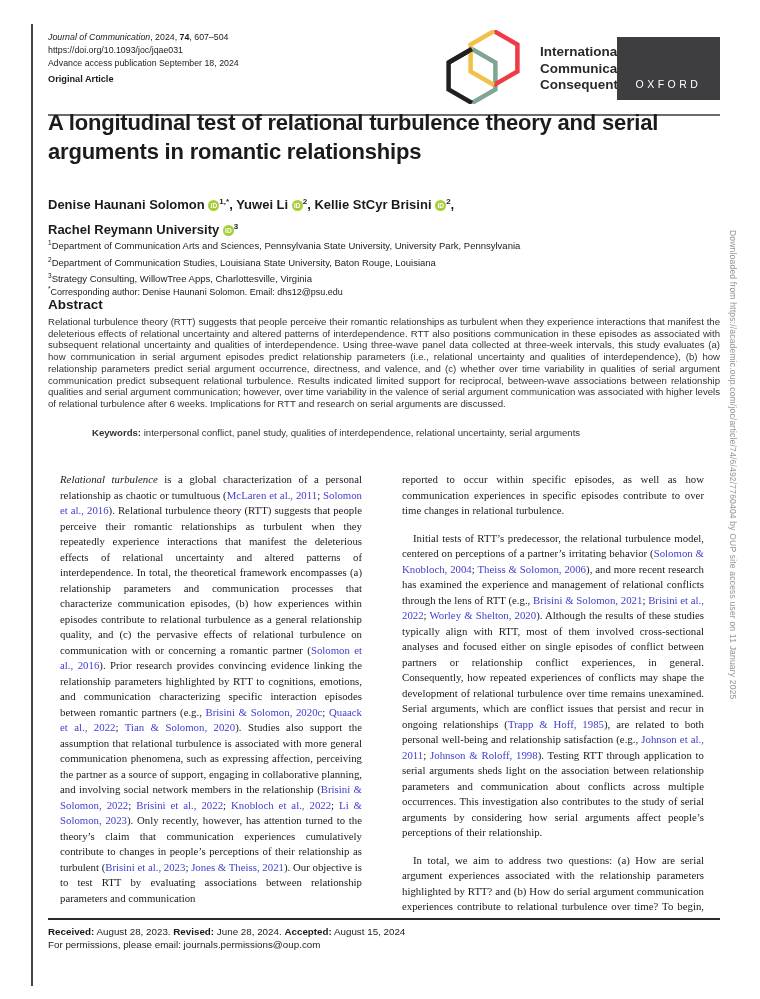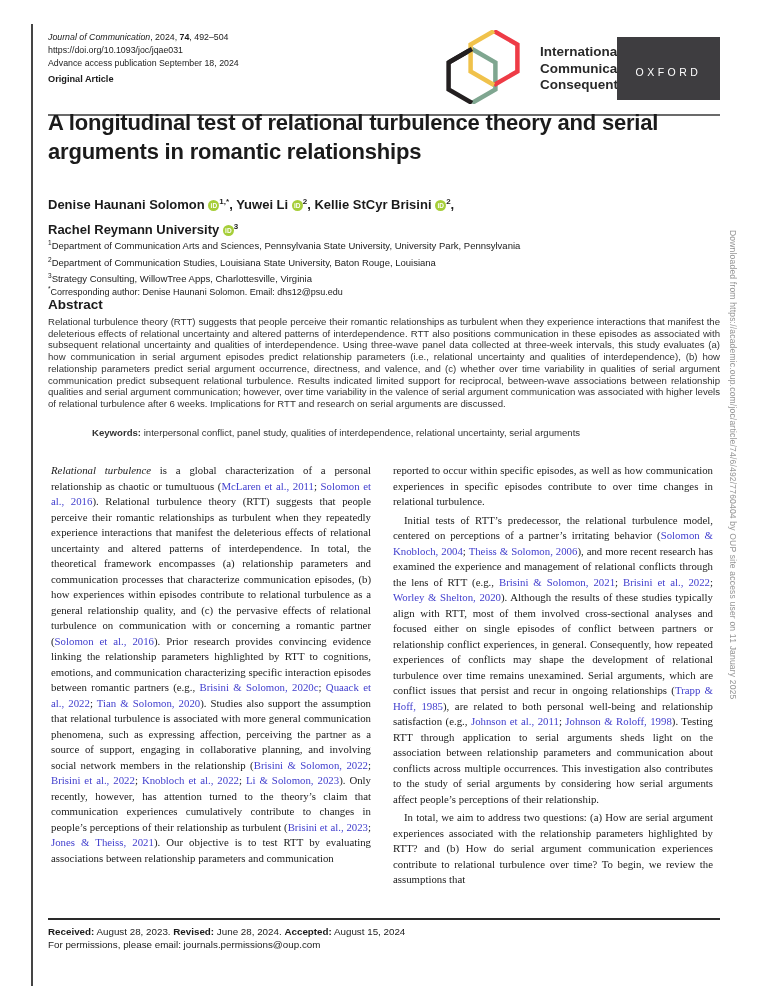--- a/index.html
+++ b/index.html
@@ -15,21 +15,21 @@
   .ica-logo{position:absolute;left:437px;top:30px;width:92px;height:74px;}
   .ica-text{position:absolute;left:540px;top:44px;font-weight:bold;font-size:13.5px;line-height:16.5px;color:#2a2a2a;}
   .p-yellow{stroke:var(--ica-yellow,#F0C24B);}
   .p-red{stroke:var(--ica-red,#EE3B46);}
   .p-black{stroke:var(--ica-black,#231F20);}
   .p-teal{stroke:var(--ica-teal,#7FA690);}
 
   
   .oxford{position:absolute;left:617px;top:37px;width:103px;height:63px;background:var(--oxford-bg,#3E3D40);
           color:#fff;display:flex;align-items:flex-end;justify-content:center;box-sizing:border-box;
-          padding-bottom:22px;font-size:10.5px;letter-spacing:3.5px;font-weight:400;}
+          padding-bottom:10px;font-size:10.5px;letter-spacing:3.5px;font-weight:400;}
 
   .top-rule{position:absolute;left:48px;top:114px;width:672px;height:2px;background:#6b6b6b;}
 
   .title{position:absolute;left:48px;top:108px;width:655px;font-size:22px;font-weight:bold;
          color:#1b1b1b;line-height:29px;letter-spacing:-0.2px;}
 
   .authors{position:absolute;left:48px;top:191px;width:620px;font-size:13px;font-weight:bold;
            color:#1b1b1b;line-height:21px;}
   .authors sup{font-size:8px;}
   .orcid{display:inline-block;width:11px;height:11px;background:var(--orcid,#A6CE39);color:#fff;
@@ -43,42 +43,42 @@
 
   .abstract-h{position:absolute;left:48px;top:297px;font-size:13.5px;font-weight:bold;color:#1b1b1b;}
   .abstract-t{position:absolute;left:48px;top:316px;width:672px;font-size:9.6px;line-height:11.7px;
               text-align:justify;color:#333;}
   .keywords{position:absolute;left:48px;top:427px;width:672px;font-size:9.6px;color:#333;padding-left:44px;}
 
   
   .col{position:absolute;top:460px;width:326px;height:457px;overflow:hidden;}
   .col-left{left:48px;}
   .col-right{left:390px;}
-  .col p{margin:3px;font-family:"Liberation Serif",serif;font-size:10.8px;line-height:15.5px;
+  .col p{margin:12px;font-family:"Liberation Serif",serif;font-size:10.8px;line-height:15.5px;
          text-align:justify;color:#1a1a1a;}
   .col p.indent{text-indent:11px;}
   .cite{color:var(--cite,#4340ce);cursor:pointer;}
   .ital{font-style:italic;}
 
   .foot-rule{position:absolute;left:48px;top:918px;width:672px;height:1.5px;background:#2a2a2a;}
   .footer{position:absolute;left:48px;top:925px;width:672px;font-family:Liberation Sans, sans-serif;
           font-size:9.8px;line-height:13.2px;color:#1b1b1b;}
 
   .watermark{position:absolute;left:728px;top:230px;writing-mode:vertical-rl;font-size:8.5px;
              color:var(--wm,#949494);white-space:nowrap;letter-spacing:0.2px;}
 </style>
 </head>
 <body>
 
 <div class="page">
 
   <div class="edge-line"></div>
 
   <div class="pub-info">
-    <div><i>Journal of Communication</i><span>, 2024, </span><b>74</b><span>, 492–504</span></div>
+    <div><i>Journal of Communication</i><span>, 2024, </span><b>74</b><span>, 607–504</span></div>
     <div>https://doi.org/10.1093/joc/jqae031</div>
     <div>Advance access publication September 18, 2024</div>
     <div class="orig">Original Article</div>
   </div>
 
   <svg class="ica-logo" viewBox="0 0 92 74" fill="none">
     <path class="p-teal" d="M35,19 L58.4,32.5 L58.4,59.5 L35,73" stroke-width="4.5" fill="none"></path>
     <path class="p-black" d="M35,19 L11.6,32.5 L11.6,59.5 L35,73" stroke-width="4.5" fill="none"></path>
     <path class="p-red" d="M57,1 L80.4,14.5 L80.4,41.5 L57,55" stroke-width="4.5" fill="none"></path>
     <path class="p-yellow" d="M57,1 L33.6,14.5 L33.6,41.5 L57,55" stroke-width="4.5" fill="none"></path>

